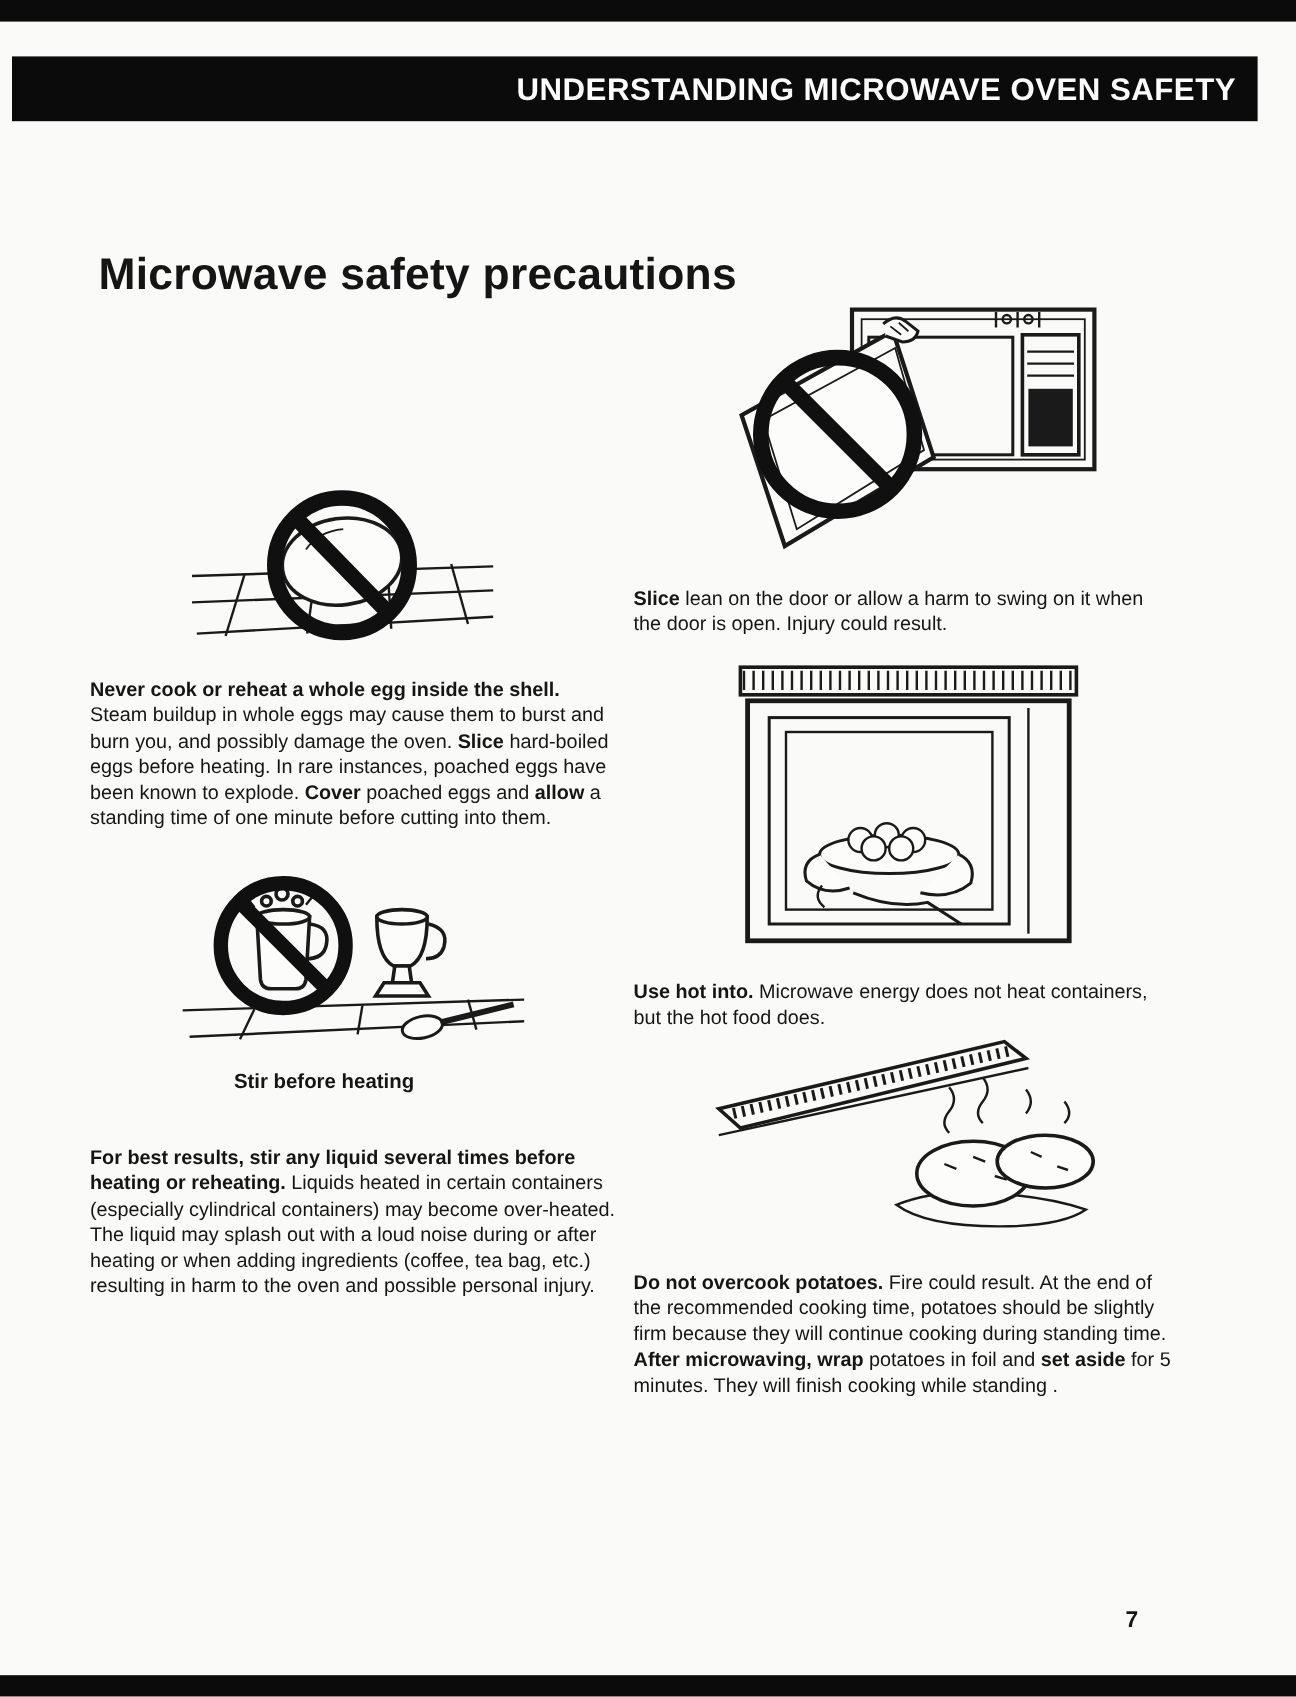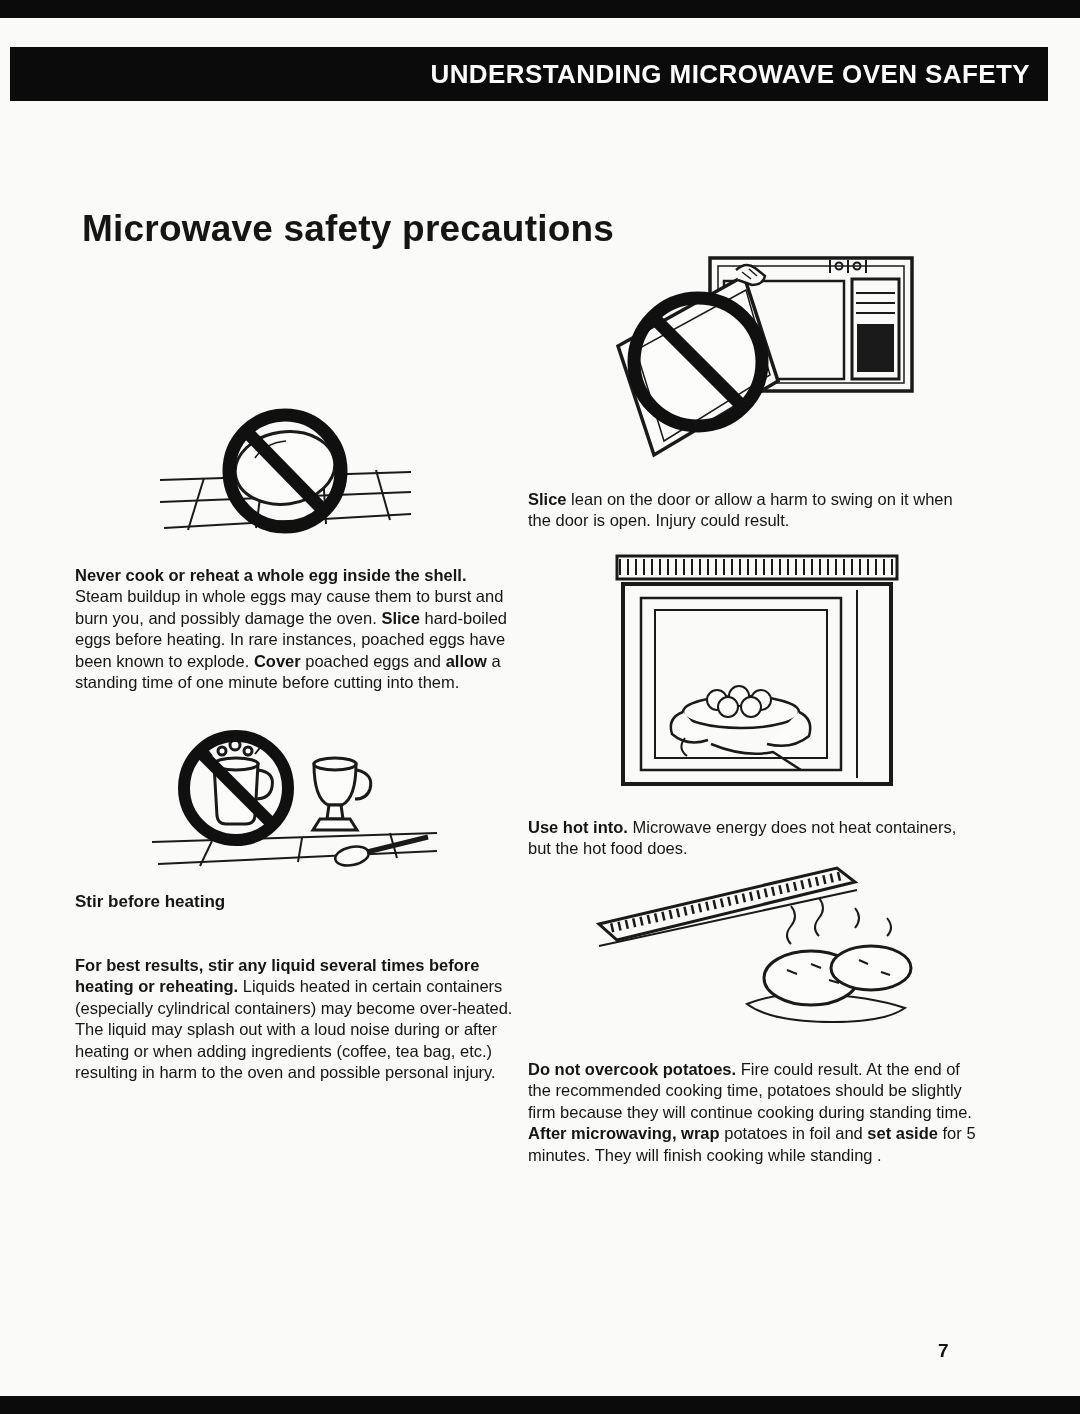--- a/index.html
+++ b/index.html
@@ -15,21 +15,21 @@
     position:absolute;left:10px;top:47px;width:1038px;height:54px;background:#0b0b0b;
     display:flex;align-items:center;justify-content:flex-end;box-sizing:border-box;padding-right:18px;
   }
   .banner .banner-text{color:#fdfdfd;font-weight:700;font-size:26px;letter-spacing:0.4px;}
   .page-title{position:absolute;left:82px;top:183px;font-size:37px;font-weight:700;letter-spacing:0.2px;}
   .warning-box{position:absolute;left:88px;top:256px;width:414px;border:3px solid #111;box-sizing:border-box;background:#fafaf8;}
   .warning-head{background:#0b0b0b;color:#fff;text-align:center;padding:4px 0 5px;}
   .warning-head .wh-inner{font-weight:700;font-size:25px;text-decoration:underline;letter-spacing:0.5px;}
   .warning-body{padding:8px 12px 13px;font-size:16.5px;line-height:21px;}
   .para{position:absolute;font-size:16.5px;line-height:21.5px;}
-  .caption{position:absolute;font-size:17px;font-weight:700;text-align:left;}
+  .caption{position:absolute;font-size:17px;font-weight:700;text-align:center;}
   .illus{position:absolute;}
   .illus svg{display:block;width:100%;height:100%;}
   .pageno{position:absolute;left:938px;top:1340px;font-size:19px;font-weight:700;}
   .b{font-weight:700;}
 </style>
 </head>
 <body>
 
 <div class="page">
 

